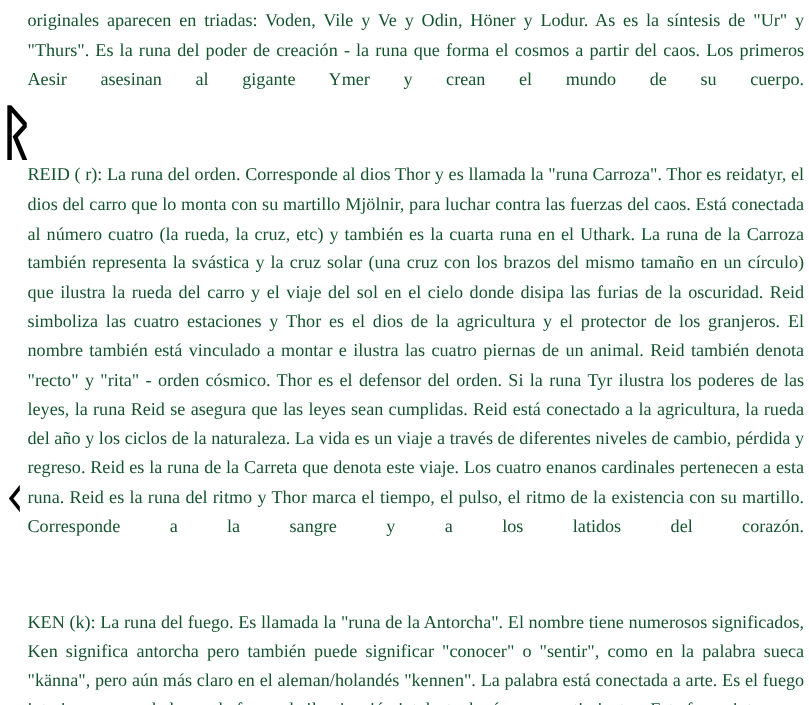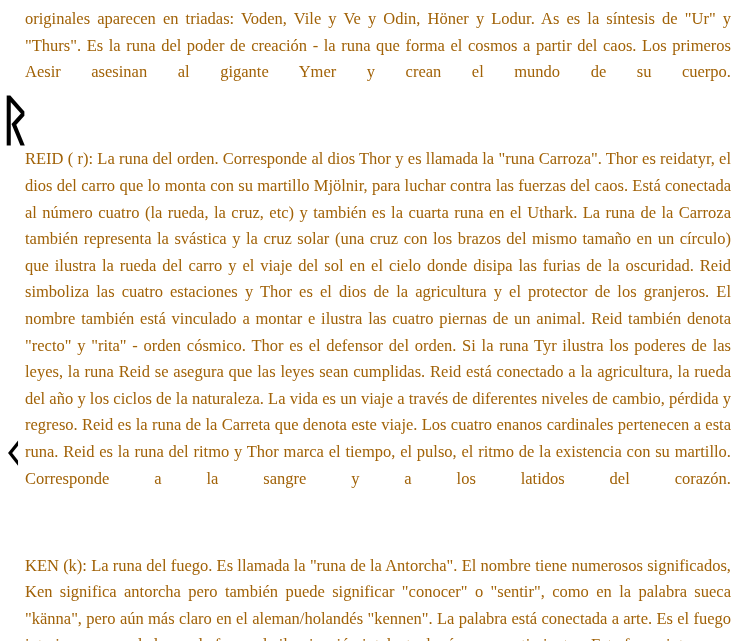--- a/index.html
+++ b/index.html
@@ -26,21 +26,21 @@
     top: 0px;
     width: 706px;
   }
   .para {
     margin: 0;
     padding: 0;
     font-size: 16.5px;
     line-height: 26.6px;
     text-align: justify;
     text-justify: inter-word;
-    color: #a16207;
+    color: #14532d;
     -webkit-font-smoothing: antialiased;
   }
   .para.intro {
     margin-top: 6px;
   }
   .para.entry {
     margin-top: 34px;
   }
   
   .para::after {

